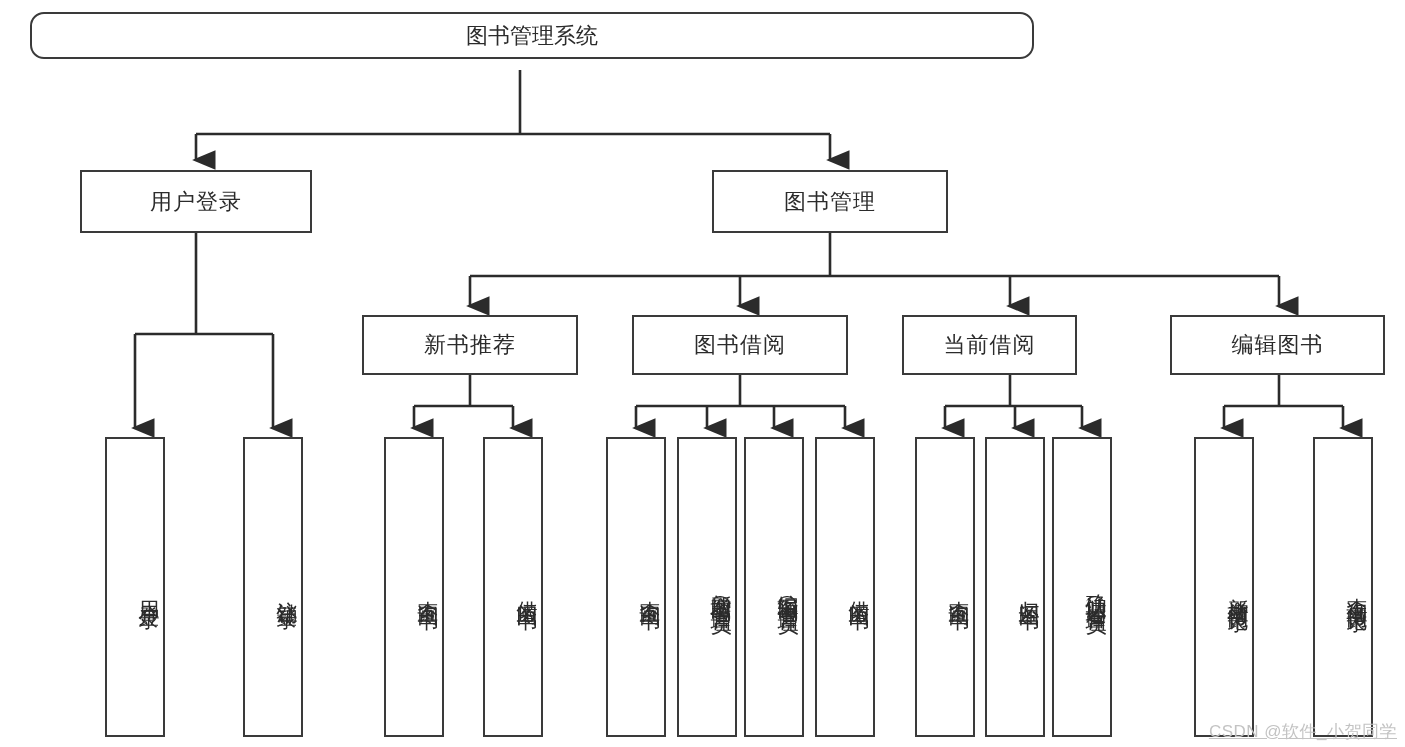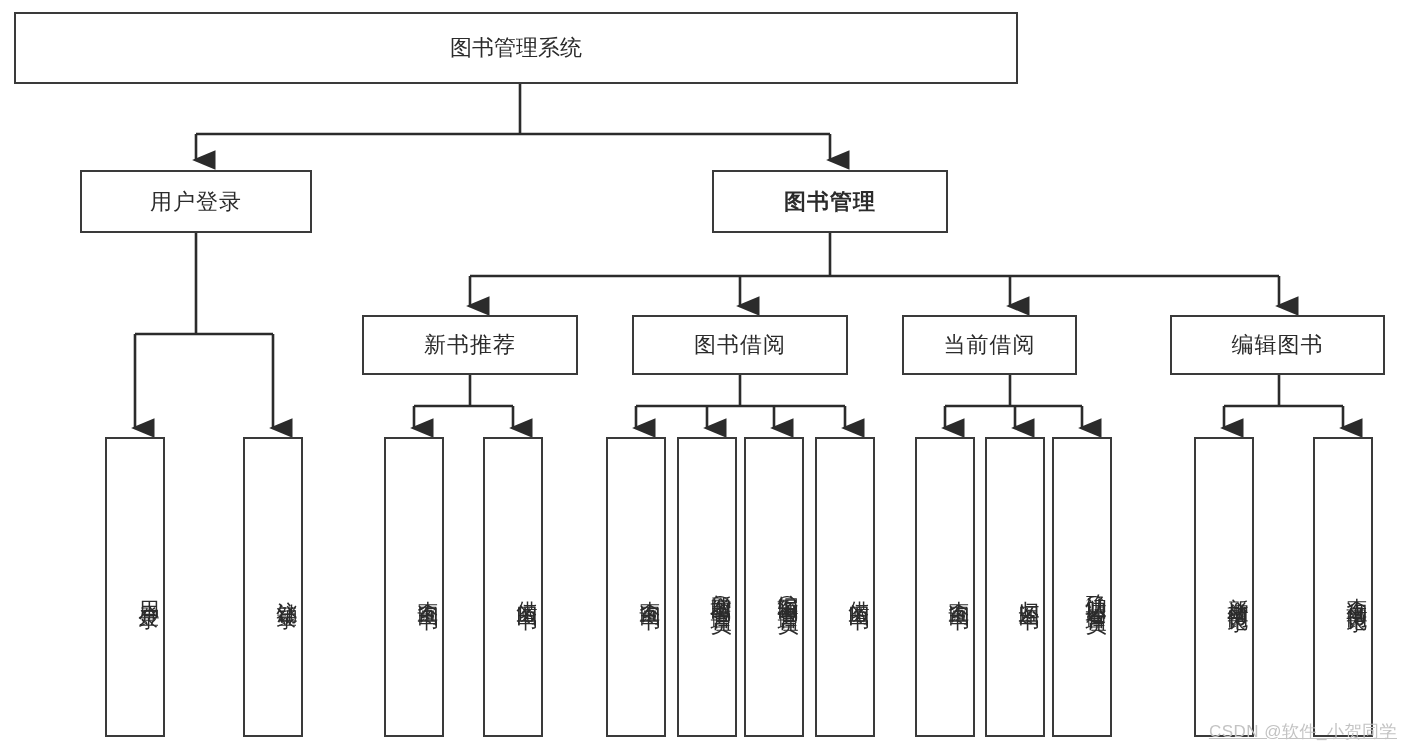--- a/index.html
+++ b/index.html
@@ -87,28 +87,28 @@
       <path d="M 1015 406 L 1015 428" marker-end="url(#arrow)"></path>
       <path d="M 1082 406 L 1082 428" marker-end="url(#arrow)"></path>
 
       <path d="M 1279 375 L 1279 406"></path>
       <path d="M 1224 406 L 1343 406"></path>
       <path d="M 1224 406 L 1224 428" marker-end="url(#arrow)"></path>
       <path d="M 1343 406 L 1343 428" marker-end="url(#arrow)"></path>
     </g>
   </svg>
 
-  <div class="node root" style="left:14px;top:12px;width:1004px;height:72px;">
+  <div class="node root" style="left:30px;top:12px;width:1004px;height:47px;border-radius:14px;">
     <span>图书管理系统</span>
   </div>
 
   <div class="node horiz" style="left:80px;top:170px;width:232px;height:63px;">
     <span>用户登录</span>
   </div>
-  <div class="node horiz" style="left:712px;top:170px;width:236px;height:63px;font-weight:bold;">
+  <div class="node horiz" style="left:712px;top:170px;width:236px;height:63px;">
     <span>图书管理</span>
   </div>
 
   <div class="node horiz" style="left:362px;top:315px;width:216px;height:60px;text-align:center;">
     <span>新书推荐</span>
   </div>
   <div class="node horiz" style="left:632px;top:315px;width:216px;height:60px;">
     <span>图书借阅</span>
   </div>
   <div class="node horiz" style="left:902px;top:315px;width:175px;height:60px;align-items:center;">

